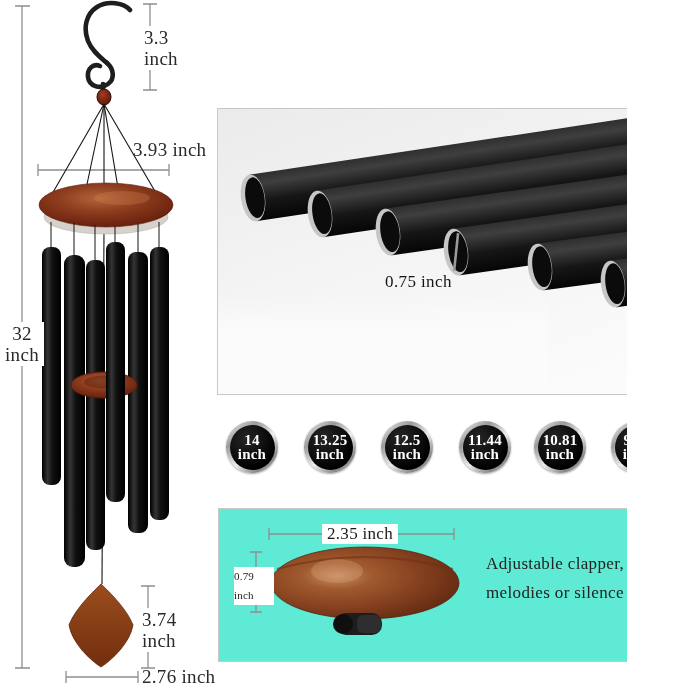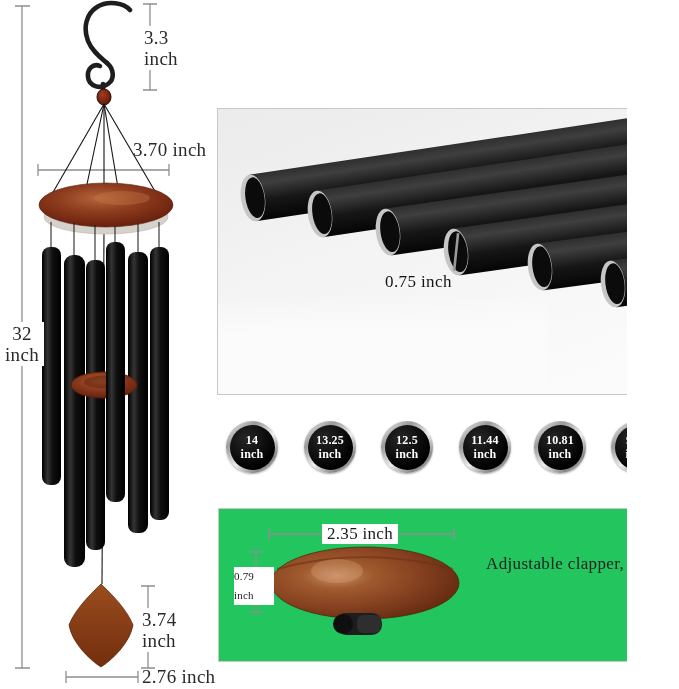--- a/index.html
+++ b/index.html
@@ -26,25 +26,25 @@
 
   
   .badges{left:217px;top:420px;width:461px;height:56px;}
   .badge{position:absolute;top:1px;width:52px;height:52px;border-radius:50%;
          background:linear-gradient(140deg,#fdfdfd 0%,#9a9a9a 28%,#ededed 55%,#878787 80%,#d2d2d2 100%);
          display:flex;align-items:center;justify-content:center;
          box-shadow:0 1px 2px rgba(0,0,0,.35);}
   .badge-in{width:45px;height:45px;border-radius:50%;
             background:radial-gradient(circle at 35% 30%,#262626,#000 72%);
             display:flex;flex-direction:column;align-items:center;justify-content:center;}
-  .badge-in div{color:#fff;font-weight:bold;font-size:12px;line-height:14.5px;
+  .badge-in div{color:#fff;font-weight:bold;font-size:15px;line-height:14.5px;
                 text-align:center;letter-spacing:.2px;}
 
   
-  .clapbox{left:218px;top:508px;width:457px;height:152px;border:1px solid #c8c8c8;background:#22c55e;}
+  .clapbox{left:218px;top:508px;width:457px;height:152px;border:1px solid #c8c8c8;background:#5eead4;}
   .clap-w{left:103px;top:15px;font-size:17px;color:#1a1a1a;background:#fff;padding:0 5px;letter-spacing:.3px;}
   .clap-h{left:15px;top:58px;width:40px;font-size:11px;line-height:19px;color:#1a1a1a;
           background:#fff;text-align:left;letter-spacing:.2px;}
   .clap-caption{left:267px;top:40px;font-size:17px;line-height:29px;color:#222;letter-spacing:.35px;}
 </style>
 </head>
 <body>
 
 <div id="stage">
 
@@ -122,21 +122,21 @@
     </g>
 
     <path d="M101,584 C106,589 126,607 133,625 C130,643 112,660 101,667
              C90,660 72,643 69,625 C76,607 96,589 101,584 Z" fill="url(#sailg)" stroke="#5f270c" stroke-width="0.8"></path>
   </svg>
 
   <div class="abs meas mask" style="left:141px;top:26px;">
     <div>3.3</div>
     <div>inch</div>
   </div>
-  <div class="abs meas" style="left:133px;top:139px;">3.70 inch</div>
+  <div class="abs meas" style="left:133px;top:139px;">3.93 inch</div>
   <div class="abs meas mask" style="left:0;top:322px;width:38px;text-align:center;">
     <div>32</div>
     <div>inch</div>
   </div>
   <div class="abs meas mask" style="left:139px;top:608px;">
     <div>3.74</div>
     <div>inch</div>
   </div>
   <div class="abs meas" style="left:142px;top:666px;">2.76 inch</div>
 
@@ -251,16 +251,17 @@
         <circle cx="124" cy="115" r="10" fill="#0f0f0f"></circle>
       </g>
     </svg>
     <div class="abs clap-w">2.35 inch</div>
     <div class="abs clap-h">
       <div>0.79</div>
       <div>inch</div>
     </div>
     <div class="abs clap-caption">
       <div>Adjustable clapper,</div>
+      <div>melodies or silence</div>
     </div>
   </div>
 
 </div>
 
 </body></html>

